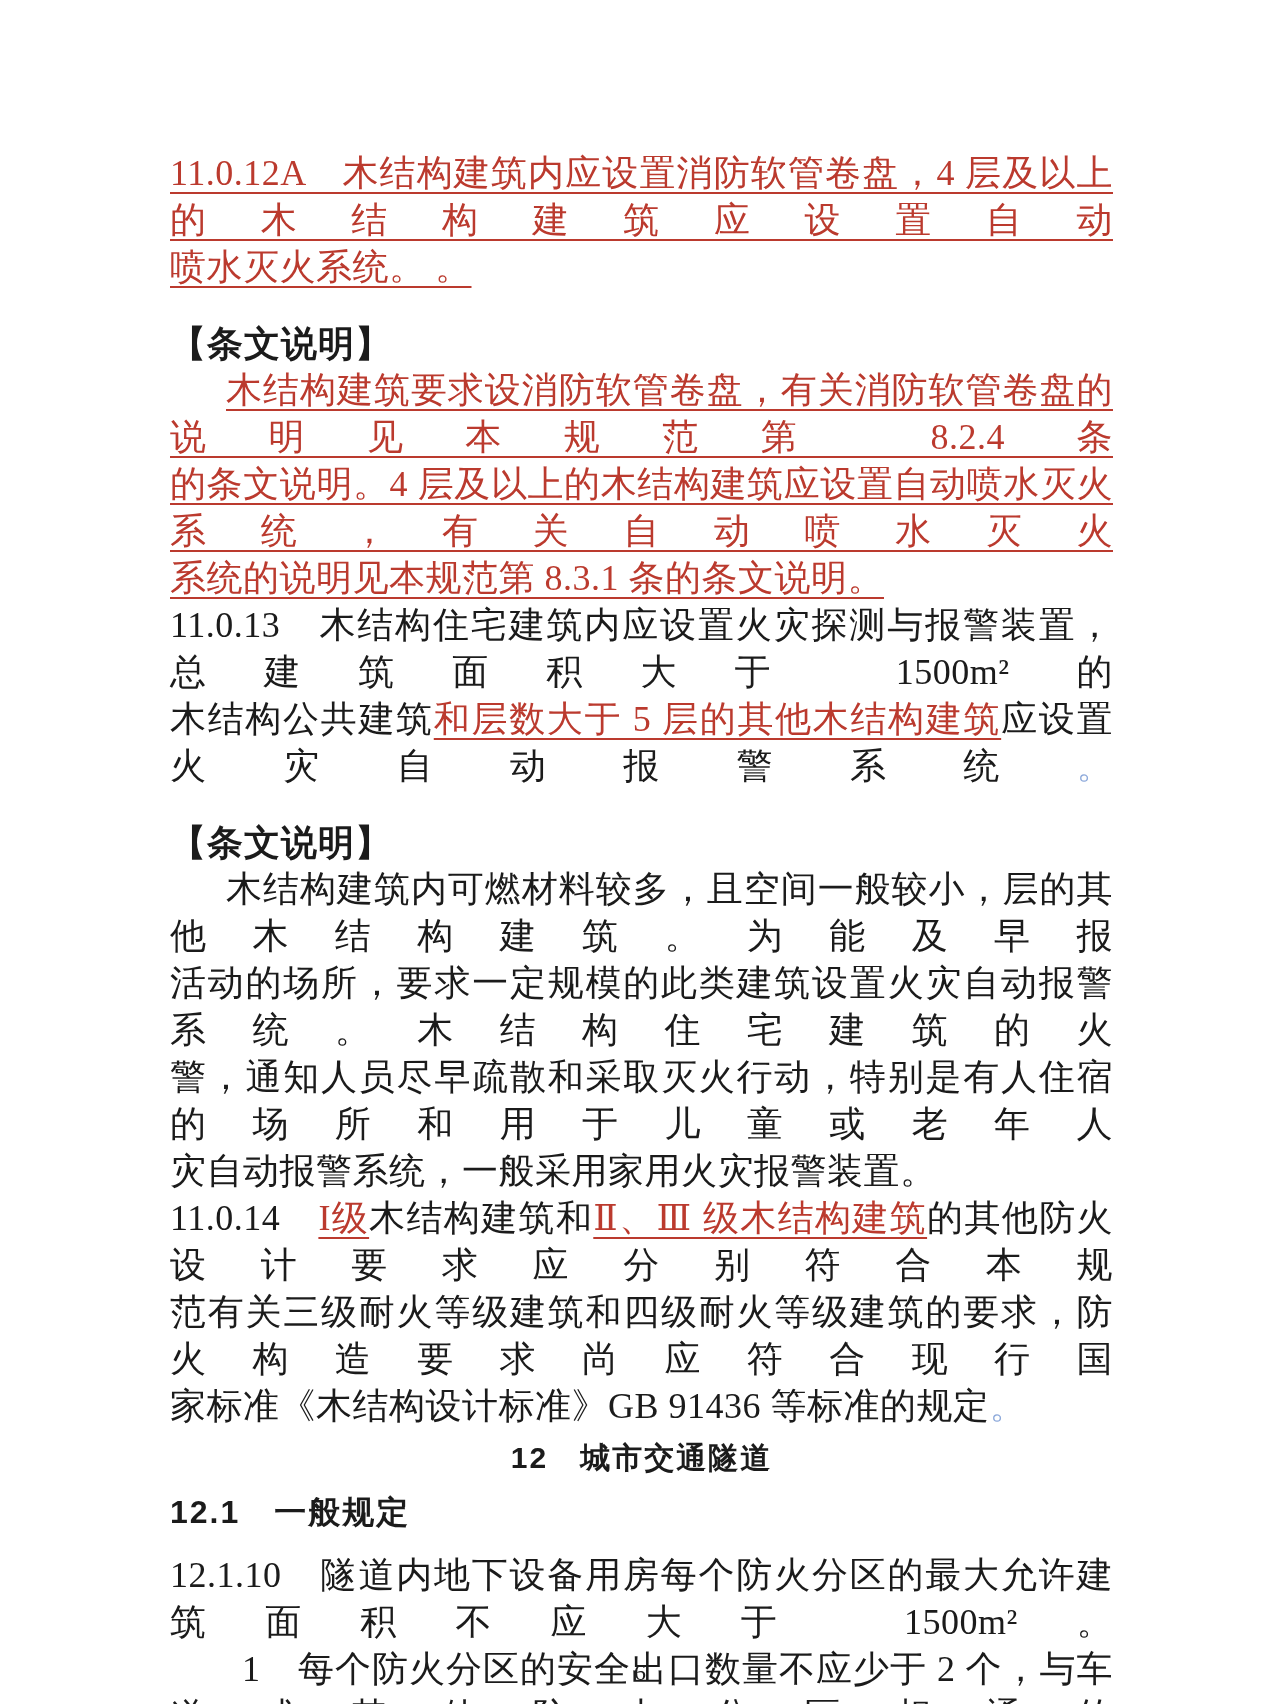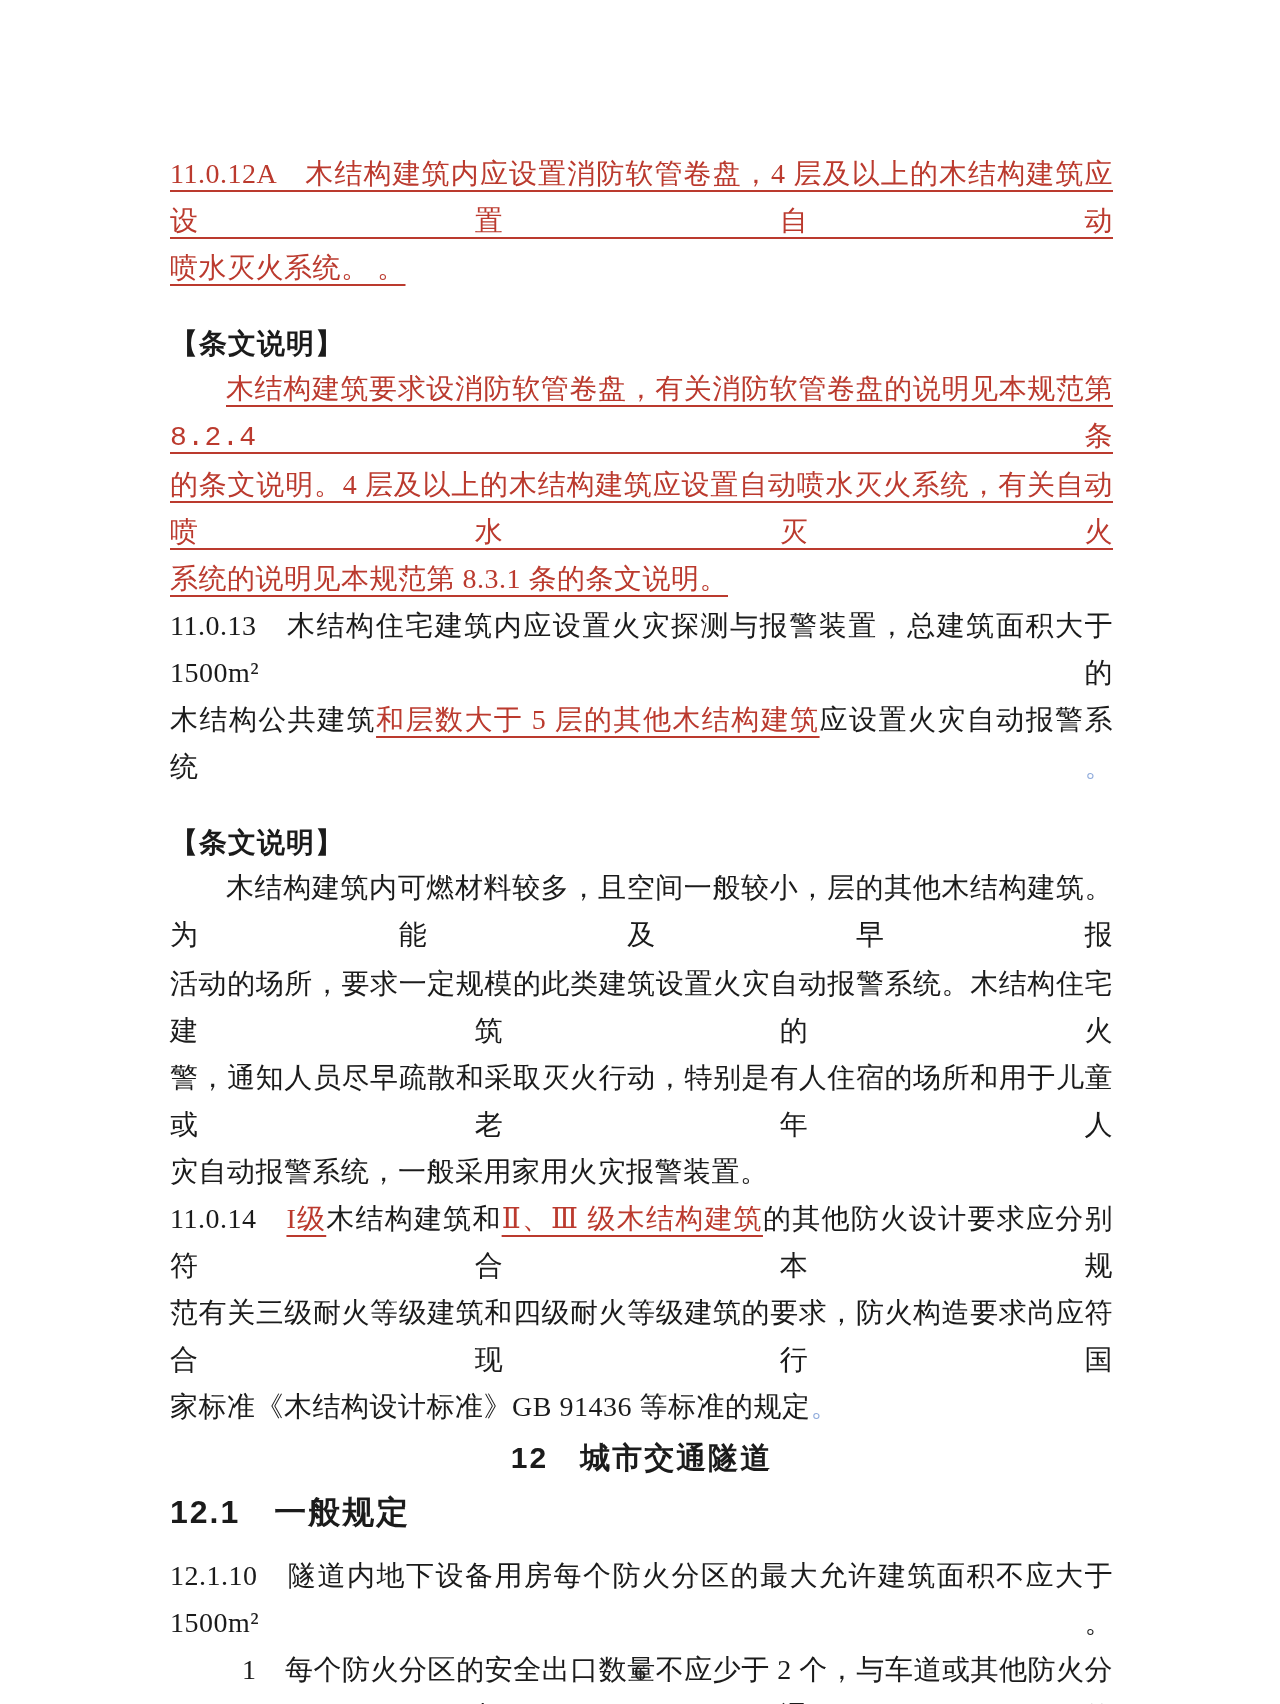--- a/index.html
+++ b/index.html
@@ -13,25 +13,25 @@
     width:1280px;height:1704px;
     background:#ffffff;
     color:var(--ink);
     font-family:"Liberation Serif","DejaVu Serif",serif;
     overflow:hidden;
   }
   .content{
     position:absolute;left:170px;top:150px;width:943px;
   }
   .line{
-    font-size:28px;line-height:47px;
+    font-size:36px;line-height:47px;
     letter-spacing:0.5px;
   }
   .fill{text-align:justify;text-align-last:justify;}
-  .indent{text-indent:56px;font-family:Liberation Mono, monospace;}
+  .indent{text-indent:56px;}
   .indent-num{text-indent:72px;}
   .red{
     color:var(--red);
     text-decoration:underline;
     text-decoration-color:var(--red);
     text-decoration-thickness:2px;
     text-underline-offset:7px;
   }
   .blue{color:var(--blue);text-decoration:none;}
   .label{

